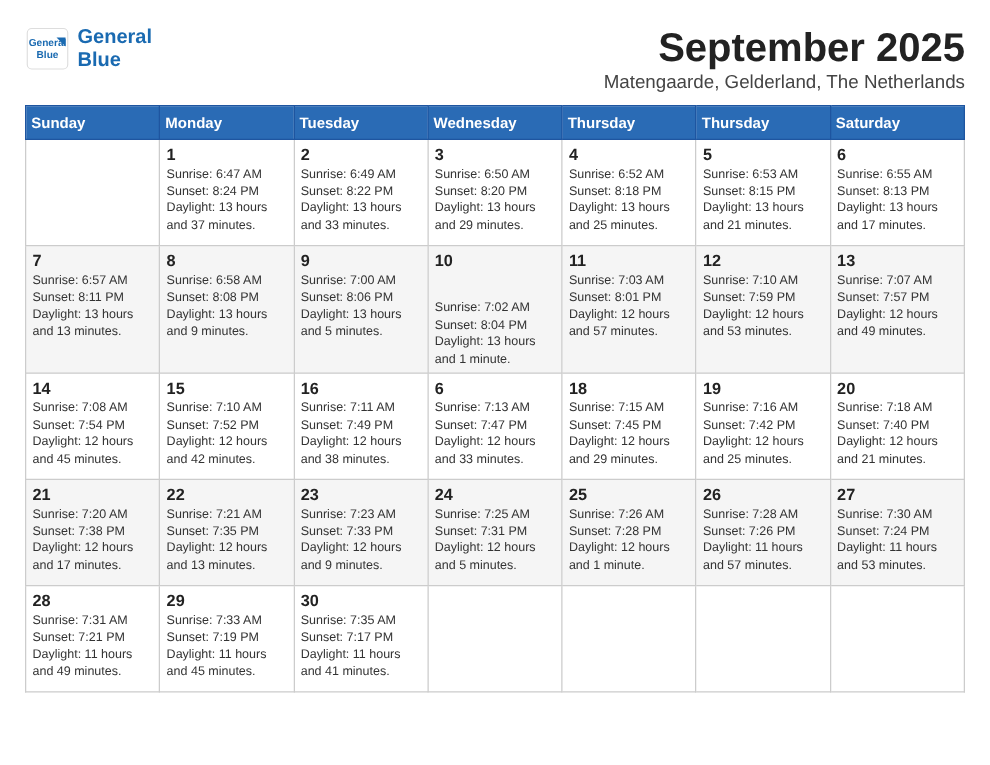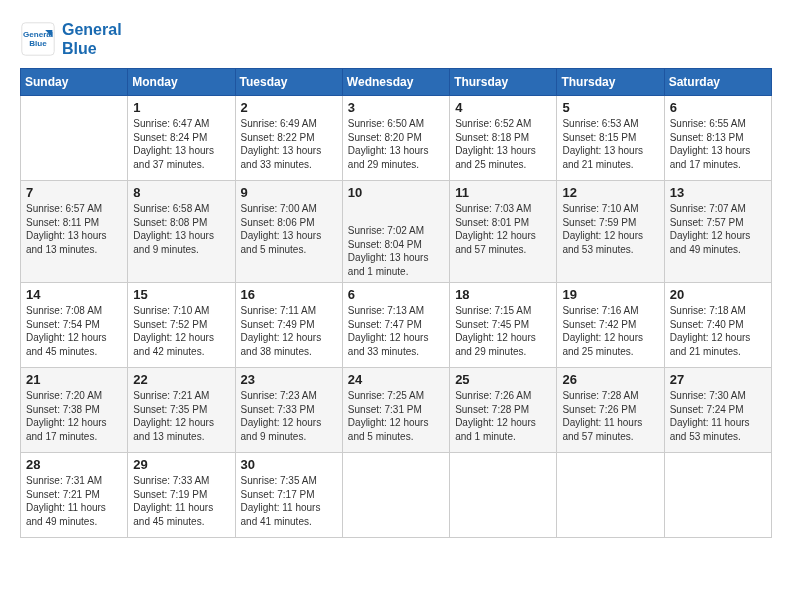--- a/index.html
+++ b/index.html
@@ -95,20 +95,22 @@
       <text x="20" y="18" text-anchor="middle" font-size="9" font-weight="bold" fill="#1a6ab1">General</text>
       <text x="20" y="28" text-anchor="middle" font-size="9" font-weight="bold" fill="#1a6ab1">Blue</text>
       <polygon points="28,10 36,10 36,18" fill="#1a6ab1"></polygon>
     </svg>
     <div style="font-size:16px;font-weight:bold;line-height:1.2;">
       <span style="color:#1a6ab1;">General</span><br>
       <span style="color:#1a6ab1;">Blue</span>
     </div>
   </div>
   <div class="title-block">
+    <div class="month-title">September 2025</div>
+    <div class="location-title">Matengaarde, Gelderland, The Netherlands</div>
   </div>
 </div>
 
 <table>
   <thead>
     <tr>
     <th class="day-header">Sunday</th>
         <th class="day-header">Monday</th>
         <th class="day-header">Tuesday</th>
         <th class="day-header">Wednesday</th>

